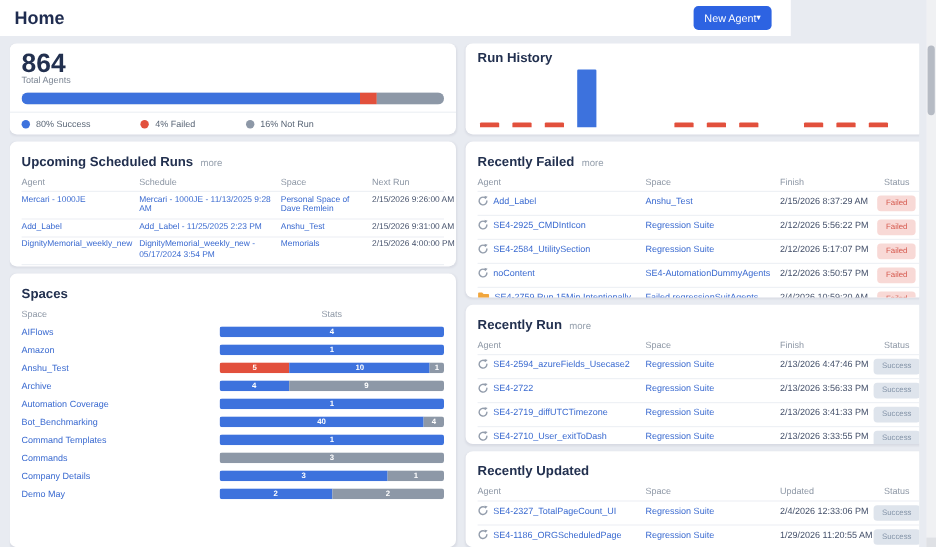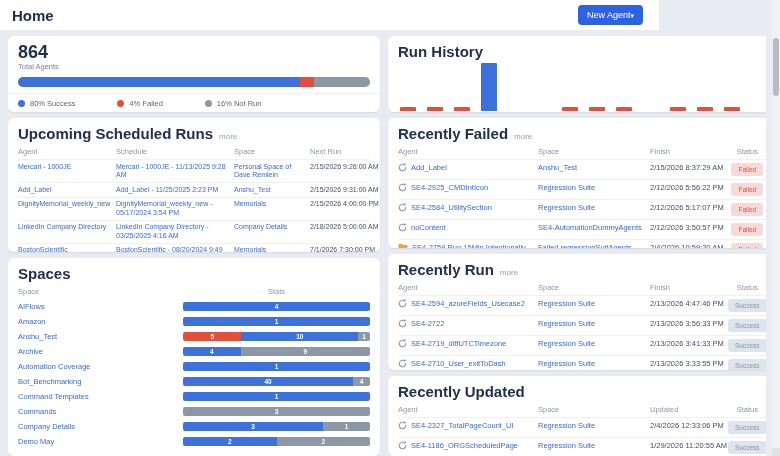--- a/index.html
+++ b/index.html
@@ -8,25 +8,25 @@
   .topbar{position:absolute;top:0;left:0;width:659px;height:30px;background:#fff;display:flex;align-items:center;justify-content:space-between;padding:0 16px 0 12px}
   .page-title{font-size:15px;font-weight:bold;color:#1f2c50}
   .btn-new{background:#2d63e2;color:#fff;border:none;border-radius:4px;font-size:9px;padding:5px 9px;display:flex;align-items:center;gap:0;font-family:inherit;cursor:pointer}
   .caret{font-size:7px;line-height:1}
   .cols{position:absolute;top:36px;left:8px;width:758px;bottom:0;display:flex;gap:8px;overflow:hidden}
   .col{display:flex;flex-direction:column;gap:6px;min-height:0}
   .col.left{width:372px}
   .col.right{flex:1}
   .card{background:#fff;border-radius:6px;box-shadow:0 1px 2px rgba(20,30,60,.08);padding:7px 10px;overflow:hidden;flex:0 0 auto}
   .fill{flex:1 1 0;min-height:0}
-  .h76{height:76px}.h134{height:134px}.h130{height:130px}.h116{height:116px}
-  .ctitle{font-size:15px;font-weight:bold;color:#22304f}
+  .h76{height:76px}.h134{height:104px}.h130{height:130px}.h116{height:116px}
+  .ctitle{font-size:11px;font-weight:bold;color:#22304f}
   .more{font-size:8px;color:#96a0ad;font-weight:normal;margin-left:6px;cursor:pointer}
   
-  .ta-count{font-size:18px;font-weight:bold;color:#22304f;line-height:19px}
+  .ta-count{font-size:22px;font-weight:bold;color:#22304f;line-height:19px}
   .ta-label{font-size:7.5px;color:#7c8694}
   .ta-bar{display:flex;height:10px;border-radius:5px;overflow:hidden;margin-top:6px;background:#e6e9ee}
   .ta-divider{border-top:1px solid #edf0f4;margin:6px -10px 5px}
   .legend{display:flex;gap:42px;font-size:7.5px;color:#5b6777;align-items:center}
   .dot{width:7px;height:7px;border-radius:50%;display:inline-block;margin-right:5px;vertical-align:-1px;background:#ccc}
   
   .thead,.trow{display:grid;align-items:start;column-gap:4px}
   .up .thead,.up .trow{grid-template-columns:94px 114px 72px 1fr}
   .rt .thead,.rt .trow{grid-template-columns:136px 108px 74px 1fr}
   .thead{color:#8d97a5;font-size:7.5px;padding:4px 0 3px}

